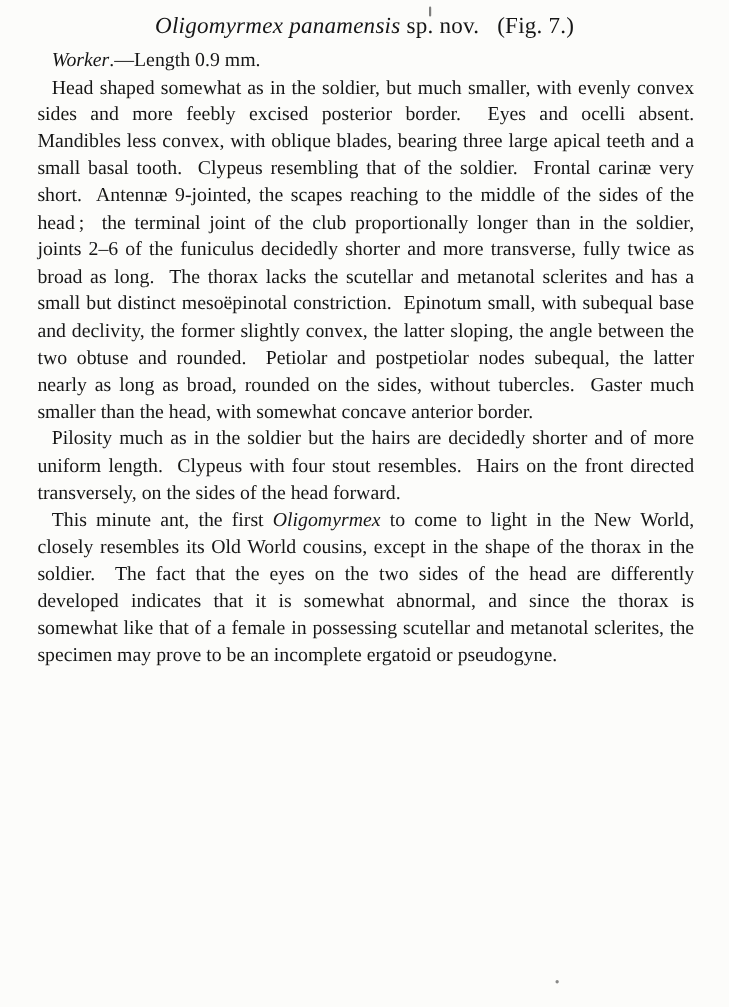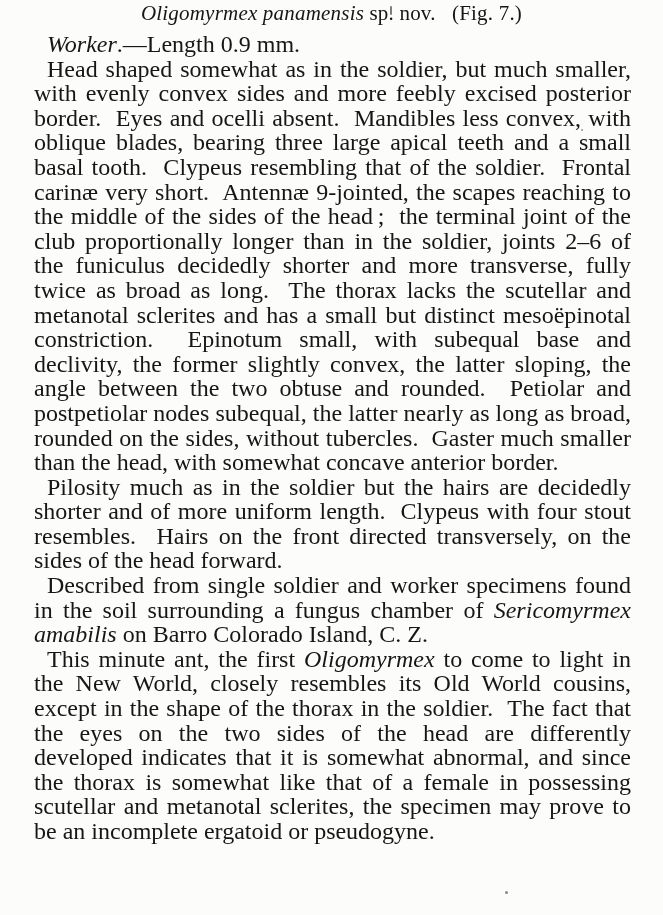--- a/index.html
+++ b/index.html
@@ -12,34 +12,34 @@
     background: #fcfcfa;
     color: #161616;
     font-family: "Liberation Serif", "DejaVu Serif", serif;
     overflow: hidden;
   }
   .page {
     position: relative;
     width: 663px;
     height: 842px;
     box-sizing: border-box;
-    padding-top: 1px;
+    padding-top: 11px;
   }
   .title {
     font-size: 21px;
     font-weight: normal;
     text-align: center;
     margin: 0 0 6px 0;
     white-space: pre-wrap;
     letter-spacing: 0.2px;
   }
   .col {
     width: 597px;
     margin-left: 34px;
-    font-size: 24px;
+    font-size: 18px;
     line-height: 24.6px;
     text-align: justify;
     text-justify: inter-word;
   }
   .para {
     margin: 0;
     text-indent: 13px;
     white-space: pre-wrap;
   }
   .gap-above {
@@ -71,18 +71,17 @@
   <div class="col">
 
     <p class="para"><span class="it">Worker</span><span>.—Length 0.9 mm.</span></p>
 
     <p class="para"><span>Head shaped somewhat as in the soldier, but much smaller, with evenly convex sides and more feebly excised posterior border.  Eyes and ocelli absent.  Mandibles less convex, with oblique blades, bearing three large apical teeth and a small basal tooth.  Clypeus resembling that of the soldier.  Frontal carinæ very short.  Antennæ 9-jointed, the scapes reaching to the middle of the sides of the head ;  the terminal joint of the club proportionally longer than in the soldier, joints 2–6 of the funiculus decidedly shorter and more transverse, fully twice as broad as long.  The thorax lacks the scutellar and metanotal sclerites and has a small but distinct mesoëpinotal constriction.  Epinotum small, with subequal base and declivity, the former slightly convex, the latter sloping, the angle between the two obtuse and rounded.  Petiolar and postpetiolar nodes subequal, the latter nearly as long as broad, rounded on the sides, without tubercles.  Gaster much smaller than the head, with somewhat concave anterior border.</span></p>
 
 
     <p class="para"><span>Pilosity much as in the soldier but the hairs are decidedly shorter and of more uniform length.  Clypeus with four stout resembles.  Hairs on the front directed transversely, on the sides of the head forward.</span></p>
 
 
-    <p class="para"><span>Described from single soldier and worker specimens found in the soil surrounding a fungus chamber of </span><span class="it">Sericomyrmex amabilis</span><span> on Barro Colorado Island, C. Z.</span></p>
 
     <p class="para"><span>This minute ant, the first </span><span class="it">Oligomyrmex</span><span> to come to light in the New World, closely resembles its Old World cousins, except in the shape of the thorax in the soldier.  The fact that the eyes on the two sides of the head are differently developed indicates that it is somewhat abnormal, and since the thorax is somewhat like that of a female in possessing scutellar and metanotal sclerites, the specimen may prove to be an incomplete ergatoid or pseudogyne.</span></p>
 
   </div>
 </div>
 
 </body></html>

